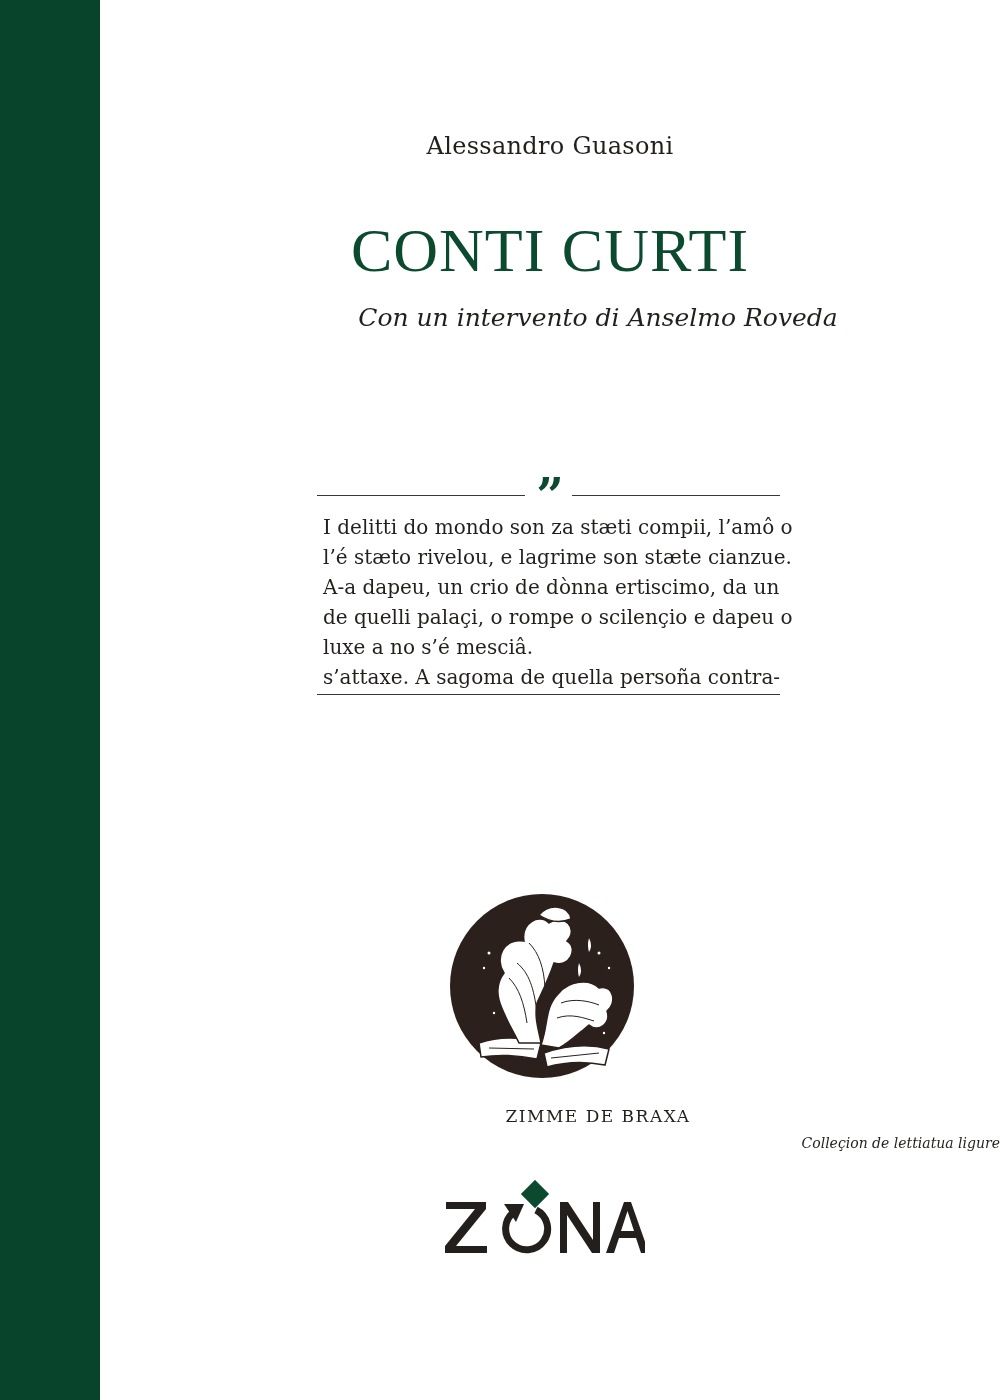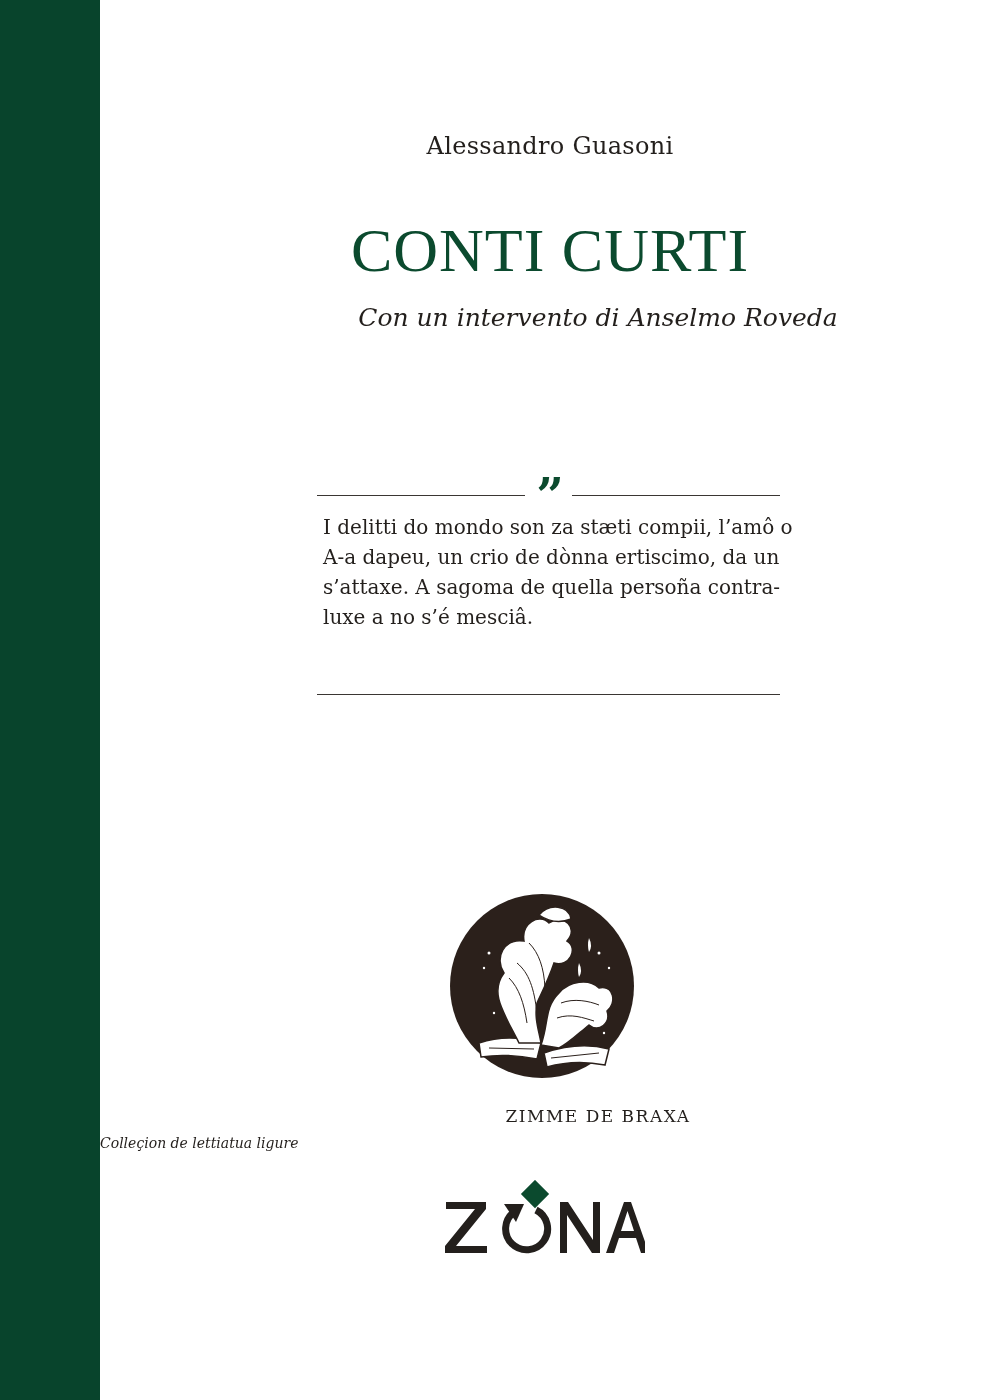--- a/index.html
+++ b/index.html
@@ -45,21 +45,21 @@
     .emblem {
       position: absolute; left: 449px; top: 893px; width: 186px; height: 186px;
     }
     .series-name {
       position: absolute; left: 100px; width: 900px; top: 1106px;
       text-align: center; font-size: 17px; letter-spacing: 1.5px;
       font-family: "DejaVu Serif", serif; color: #231f1c; padding-left: 48px;
     }
     .series-sub {
       position: absolute; left: 100px; width: 900px; top: 1135px;
-      text-align: left; font-size: 14px; font-style: italic;
+      text-align: right; font-size: 14px; font-style: italic;
       font-family: "DejaVu Serif", serif; color: #231f1c;
     }
     .publisher-logo {
       position: absolute; left: 440px; top: 1180px; width: 205px; height: 80px;
     }
   </style>
 </head>
 <body>
 
 <div class="spine"></div>
@@ -67,23 +67,25 @@
 <div class="author">Alessandro Guasoni</div>
 <div class="title">CONTI CURTI</div>
 <div class="subtitle">Con un intervento di Anselmo Roveda</div>
 
 <div class="rule" style="left:317px; top:495px; width:208px;"></div>
 <div class="quote-mark">”</div>
 <div class="rule" style="left:572px; top:495px; width:208px;"></div>
 
 <div class="excerpt">
   <span class="line">I delitti do mondo son za stæti compii, l’amô o</span>
+  <span class="line">l’é stæto rivelou, e lagrime son stæte cianzue.</span>
   <span class="line">A-a dapeu, un crio de dònna ertiscimo, da un</span>
+  <span class="line">de quelli palaçi, o rompe o scilençio e dapeu o</span>
+  <span class="line">luxe a no s’é mesciâ.</span>
   <span class="line">s’attaxe. A sagoma de quella persoña contra-</span>
-  <span class="line">luxe a no s’é mesciâ.</span>
 </div>
 
 <div class="rule" style="left:317px; top:694px; width:463px;"></div>
 
 <div class="emblem">
   <svg width="186" height="186" viewBox="0 0 186 186">
     <circle cx="93" cy="93" r="92" fill="#2b201b"></circle>
     <g fill="#ffffff" stroke="#2b201b" stroke-width="1.5">
 
       <path d="M30 150 Q60 140 92 150 L88 166 Q58 160 32 164 Z"></path>

